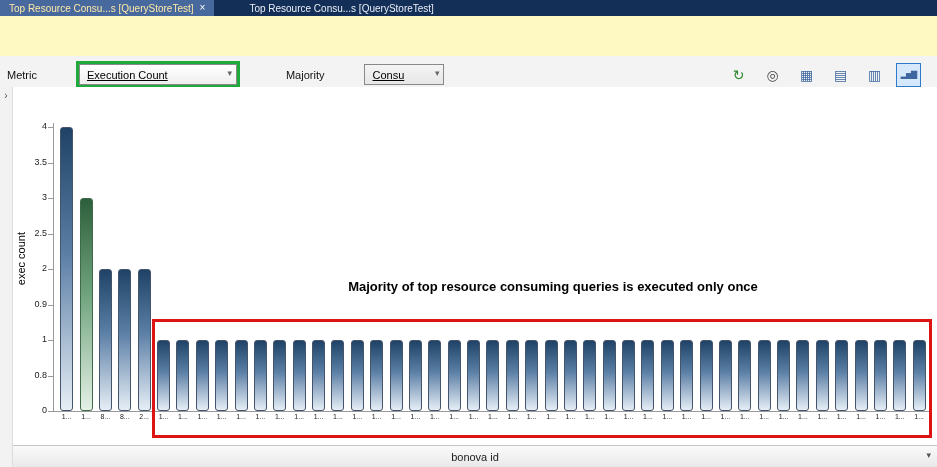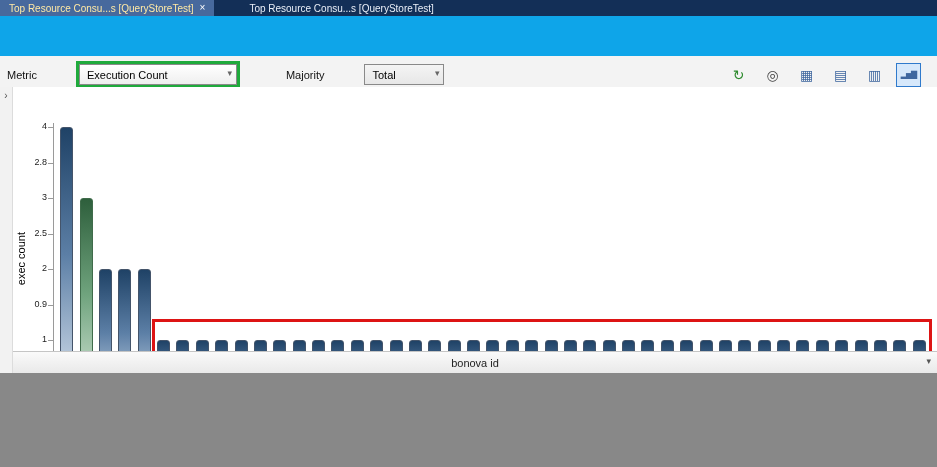--- a/index.html
+++ b/index.html
@@ -1,36 +1,36 @@
 <!DOCTYPE html>
 <html style="--bar-top: #1f4266; --bar-bottom: #e6eef6; --hl-top: #2e5f3c; --hl-bottom: #e4f1e6; --red-box: #dd1414; --green-box: #1faa3c;"><head>
 <meta charset="utf-8">
 <style>
   * { margin:0; padding:0; box-sizing:border-box; }
   body { font-family:"Liberation Sans", sans-serif; background:#888; }
-  .window { position:relative; width:937px; height:373px; background:#0ea5e9; overflow:hidden; }
+  .window { position:relative; width:937px; height:467px; background:#fef9c3; overflow:hidden; }
 
   
   .tabbar { position:absolute; top:0; left:0; right:0; height:16px; background:#132f57; display:flex; align-items:stretch; }
   .tab { display:flex; align-items:center; gap:6px; padding:0 9px; font-size:10px; color:#e9eef7; white-space:nowrap; }
   .tab.active { background:#47699d; color:#ffe9a6; }
   .tab .close { color:#ffffff; font-size:10px; line-height:10px; }
   .tab3 { margin-left:26px; }
 
   
   .header { position:absolute; top:16px; left:0; right:0; height:33px; background:#3c5a78; color:#ffffff;
             font-size:13px; display:flex; align-items:center; padding-left:10px; }
 
   
   .toolbar { position:absolute; top:56px; left:0; right:0; height:38px; background:#f3f3f3;
              border-bottom:1px solid #cfcfcf; display:flex; align-items:center; font-size:11px; color:#111;gap:34px; }
   .tlabel { margin-left:7px; }
   .green-outline { border:3px solid var(--green-box,#1faa3c); margin-left:5px; background:#f3f3f3; }
   .ddl { position:relative; height:21px; border:1px solid #898989; background:linear-gradient(#ffffff,#efefef);
-         display:flex; align-items:center; padding:0 20px 0 7px; font-size:11px; color:#000; }
+         display:flex; align-items:center; padding:0 20px 0 7px; font-size:11px; color:#000;text-decoration:underline; }
   .ddl .chev { position:absolute; right:4px; top:3px; font-size:9px; color:#666; }
   .ddl.metric { width:158px; }
   .ddl.total  { width:80px; background:linear-gradient(#f4f4f4,#e7e7e7); }
   .tlabel.stat { margin-left:12px; }
   .ddl.total { margin-left:6px; }
   .ticons { margin-left:auto; margin-right:16px; display:flex; gap:9px; }
   .tbtn { width:25px; height:24px; display:flex; align-items:center; justify-content:center;
           font-size:14px; border:1px solid transparent; background:transparent; }
   .tbtn.selected { border:1px solid #2f7acc; background:#d6e8fb; }
 
@@ -84,21 +84,21 @@
   <div class="toolbar">
     <span class="tlabel">Metric</span>
     <div class="green-outline">
       <div class="ddl metric">
         <span>Execution Count</span>
         <span class="chev">▾</span>
       </div>
     </div>
     <span class="tlabel stat">Majority</span>
     <div class="ddl total">
-      <span>Total</span>
+      <span>Consu</span>
       <span class="chev">▾</span>
     </div>
     <div class="ticons">
         <div class="tbtn" style="color: rgb(46, 139, 46);">↻</div>
         <div class="tbtn" style="color: rgb(68, 68, 68);">◎</div>
         <div class="tbtn" style="color: rgb(63, 103, 159);">▦</div>
         <div class="tbtn" style="color: rgb(63, 103, 159);">▤</div>
         <div class="tbtn" style="color: rgb(63, 103, 159);">▥</div>
         <div class="tbtn selected" style="color: rgb(63, 103, 159); font-size: 8px; letter-spacing: -1px;">▂▅▇</div>
       </div>
@@ -288,36 +288,37 @@
           </div>
           <div class="col">
             <div class="bar" style="height: 71px;"></div>
             <div class="xlab">1...</div>
           </div>
           <div class="col">
             <div class="bar" style="height: 71px;"></div>
             <div class="xlab">1...</div>
           </div>
         </div>
+      <div class="annotation">Majority of top resource consuming queries is executed only once</div>
       <div class="redbox"></div>
     <div class="ytick-label" style="top: 318px;">0</div>
         <div class="ytick-mark" style="top: 324px;"></div>
         <div class="ytick-label" style="top: 282.5px;">0.8</div>
         <div class="ytick-mark" style="top: 288.5px;"></div>
         <div class="ytick-label" style="top: 247px;">1</div>
         <div class="ytick-mark" style="top: 253px;"></div>
         <div class="ytick-label" style="top: 211.5px;">0.9</div>
         <div class="ytick-mark" style="top: 217.5px;"></div>
         <div class="ytick-label" style="top: 176px;">2</div>
         <div class="ytick-mark" style="top: 182px;"></div>
         <div class="ytick-label" style="top: 140.5px;">2.5</div>
         <div class="ytick-mark" style="top: 146.5px;"></div>
         <div class="ytick-label" style="top: 105px;">3</div>
         <div class="ytick-mark" style="top: 111px;"></div>
-        <div class="ytick-label" style="top: 69.5px;">2.8</div>
+        <div class="ytick-label" style="top: 69.5px;">3.5</div>
         <div class="ytick-mark" style="top: 75.5px;"></div>
         <div class="ytick-label" style="top: 34px;">4</div>
         <div class="ytick-mark" style="top: 40px;"></div>
       </div>
 
     <div class="xcombo">
       <span>bonova id</span>
       <span class="xchev">▾</span>
     </div>
   </div>

